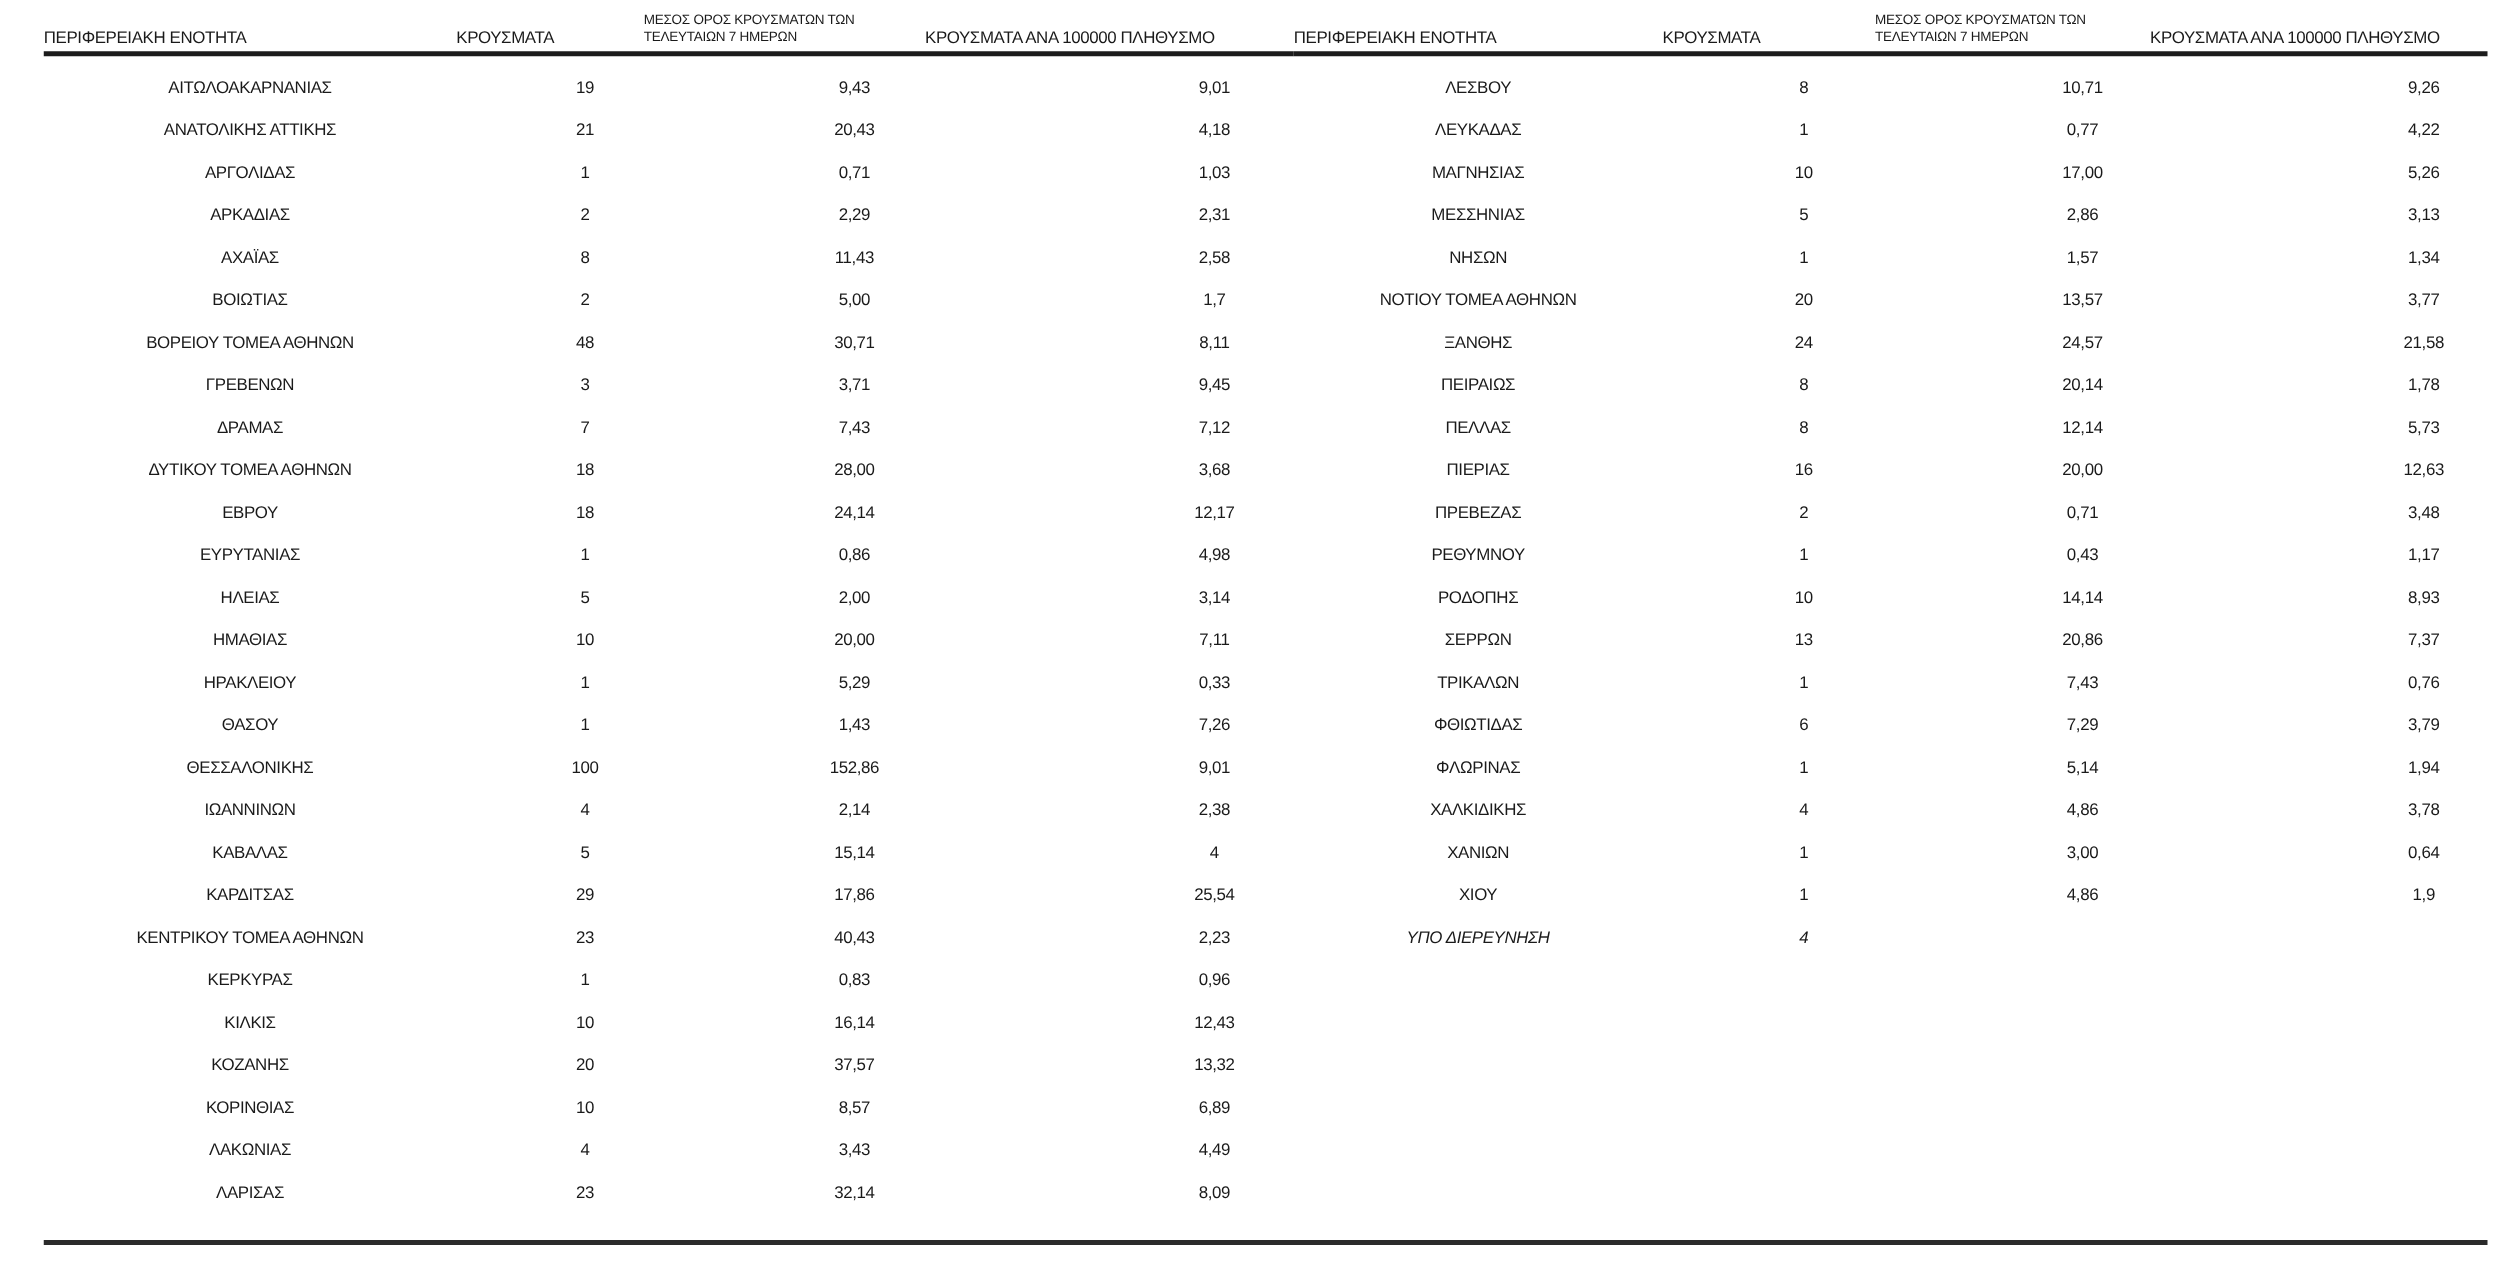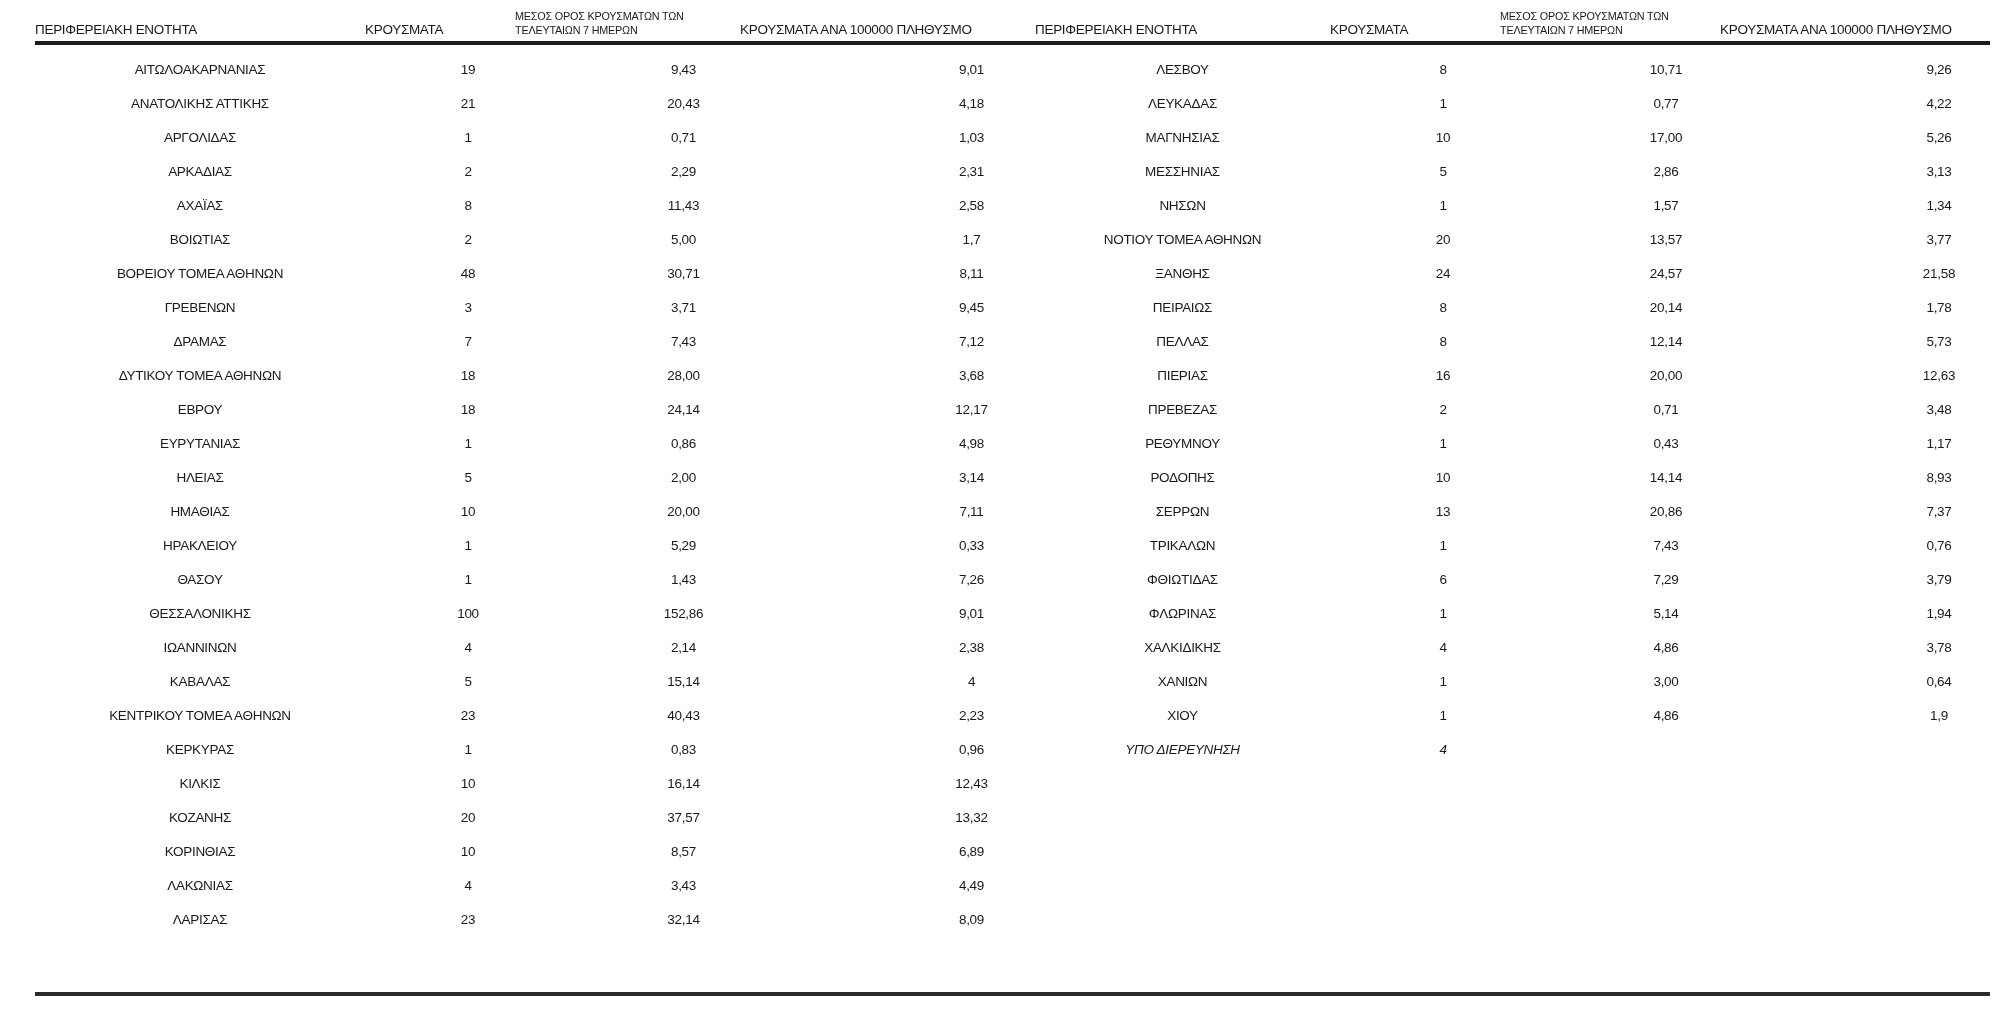--- a/index.html
+++ b/index.html
@@ -178,20 +178,26 @@
             <div class="cell">2,14</div>
             <div class="cell">2,38</div>
           </div>
           <div class="grid row left-grid">
             <div class="cell">ΚΑΒΑΛΑΣ</div>
             <div class="cell">5</div>
             <div class="cell">15,14</div>
             <div class="cell">4</div>
           </div>
           <div class="grid row left-grid">
+            <div class="cell">ΚΑΡΔΙΤΣΑΣ</div>
+            <div class="cell">29</div>
+            <div class="cell">17,86</div>
+            <div class="cell">25,54</div>
+          </div>
+          <div class="grid row left-grid">
             <div class="cell">ΚΕΝΤΡΙΚΟΥ ΤΟΜΕΑ ΑΘΗΝΩΝ</div>
             <div class="cell">23</div>
             <div class="cell">40,43</div>
             <div class="cell">2,23</div>
           </div>
           <div class="grid row left-grid">
             <div class="cell">ΚΕΡΚΥΡΑΣ</div>
             <div class="cell">1</div>
             <div class="cell">0,83</div>
             <div class="cell">0,96</div>

